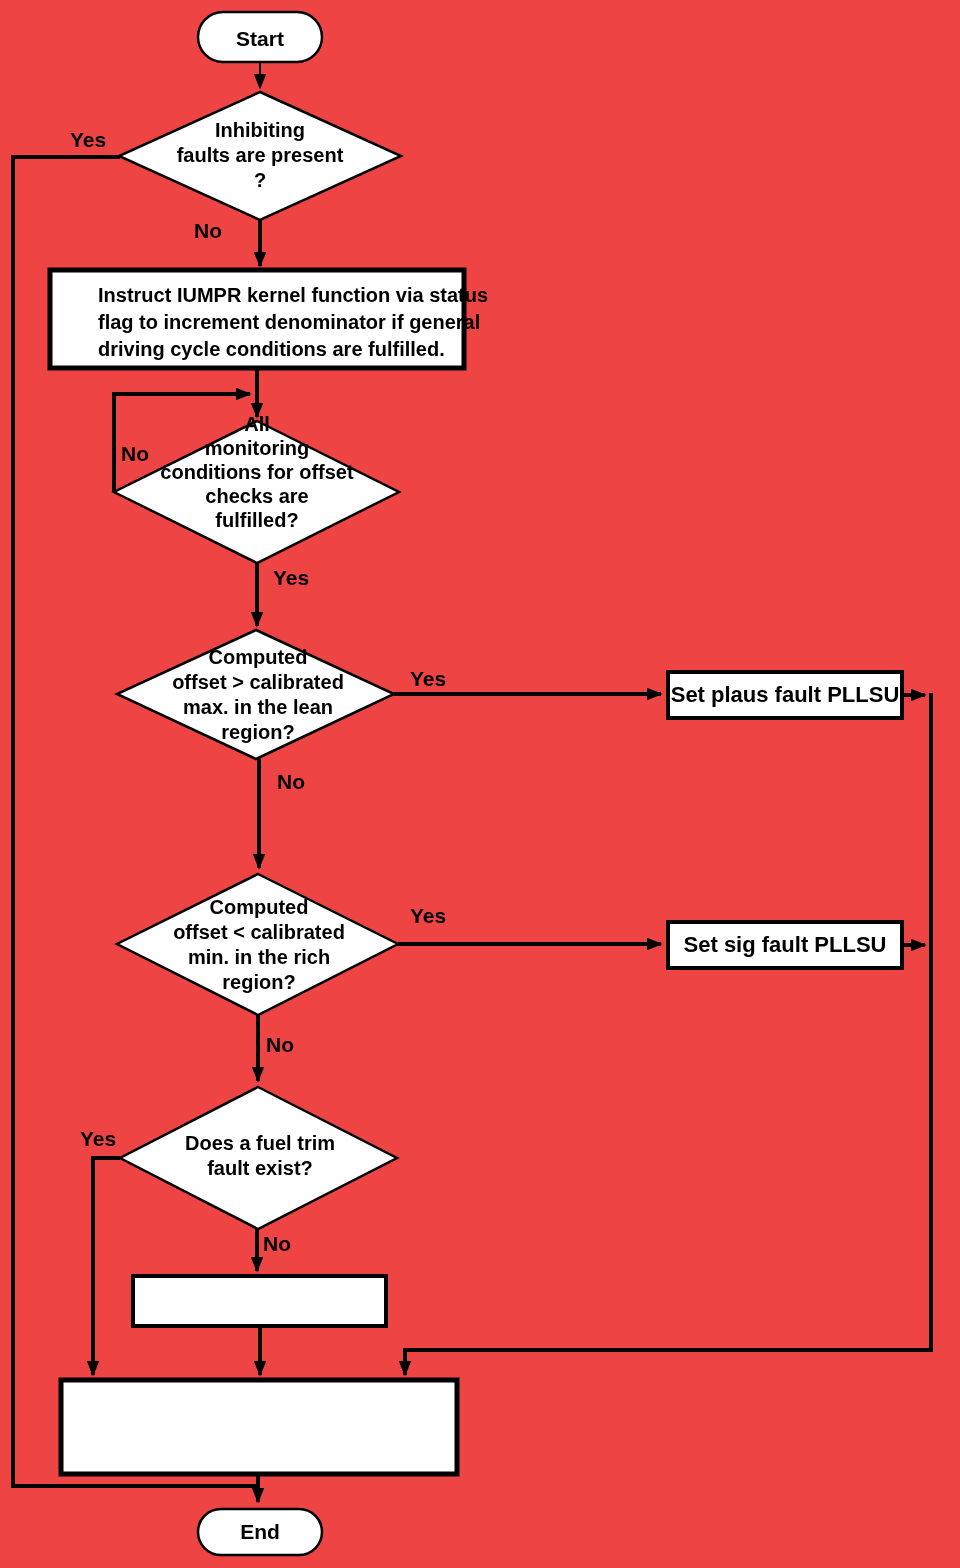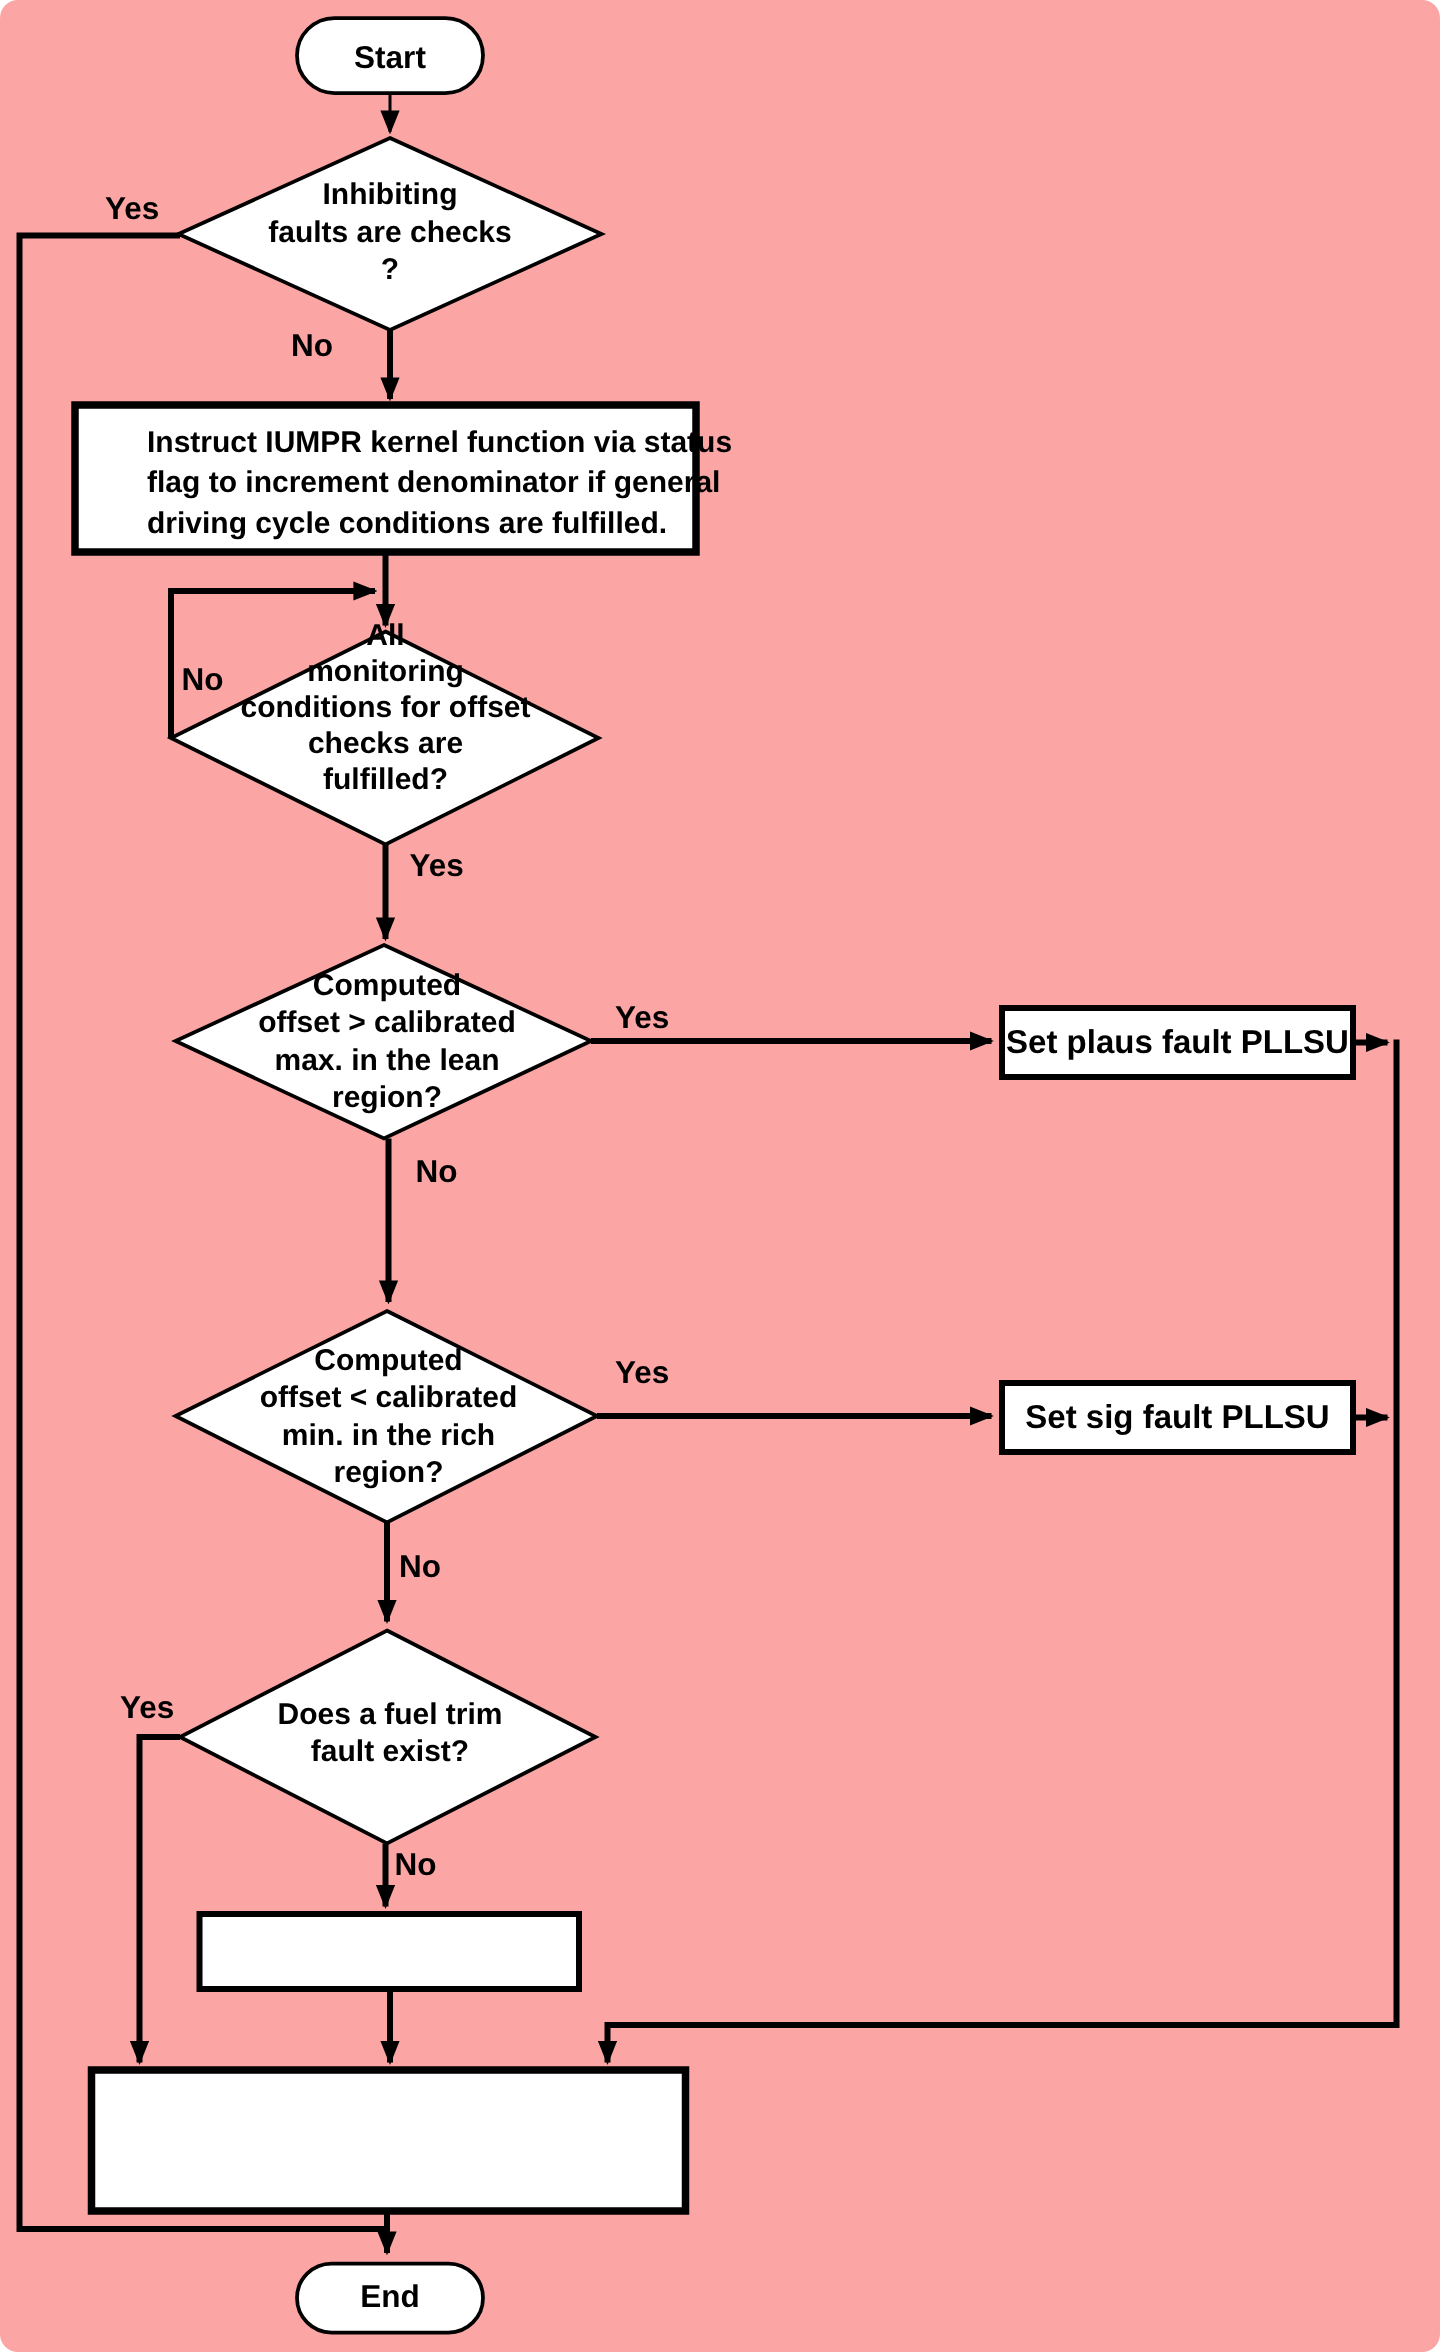--- a/index.html
+++ b/index.html
@@ -4,24 +4,23 @@
 <style>
   html, body {
     margin: 0;
     padding: 0;
     background: #ffffff;
   }
   #canvas {
     position: relative;
     width: 960px;
     height: 1568px;
-    background: #fca5a5;
+    background: #ef4444;
     font-family: "Liberation Sans", "DejaVu Sans", sans-serif;
     color: #000000;
-    border-radius: 12px;
   }
   #wires {
     position: absolute;
     left: 0;
     top: 0;
   }
   .lbl {
     position: absolute;
     font-weight: bold;
     white-space: pre;
@@ -87,21 +86,21 @@
       <polygon points="258,1087 397,1158 258,1229 120,1158" stroke-width="2.5"></polygon>
       <rect x="133" y="1276" width="253" height="50" stroke-width="4"></rect>
       <rect x="61" y="1380" width="396" height="94" stroke-width="5"></rect>
       <rect x="198" y="1509" width="124" height="46" rx="23" ry="23" stroke-width="2.5"></rect>
     </g>
   </svg>
 
   <div class="lbl node-label term-label" style="left:260px; top:26px;">Start</div>
 
   <div class="lbl node-label diamond-label" style="left:260px; top:118px;">Inhibiting
-faults are checks
+faults are present
 ?</div>
 
   <div class="lbl proc-label bigproc-label" style="left:62px; top:282px;">Instruct IUMPR kernel function via status
 flag to increment denominator if general
 driving cycle conditions are fulfilled.</div>
 
   <div class="lbl node-label diamond-label" style="left:257px; top:412px; line-height:24px;">All
 monitoring
 conditions for offset
 checks are

